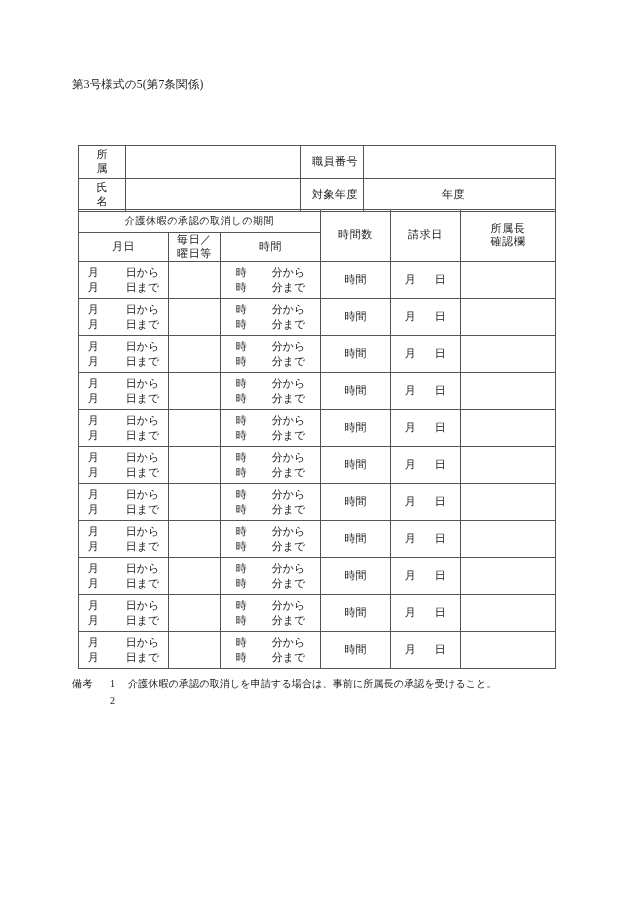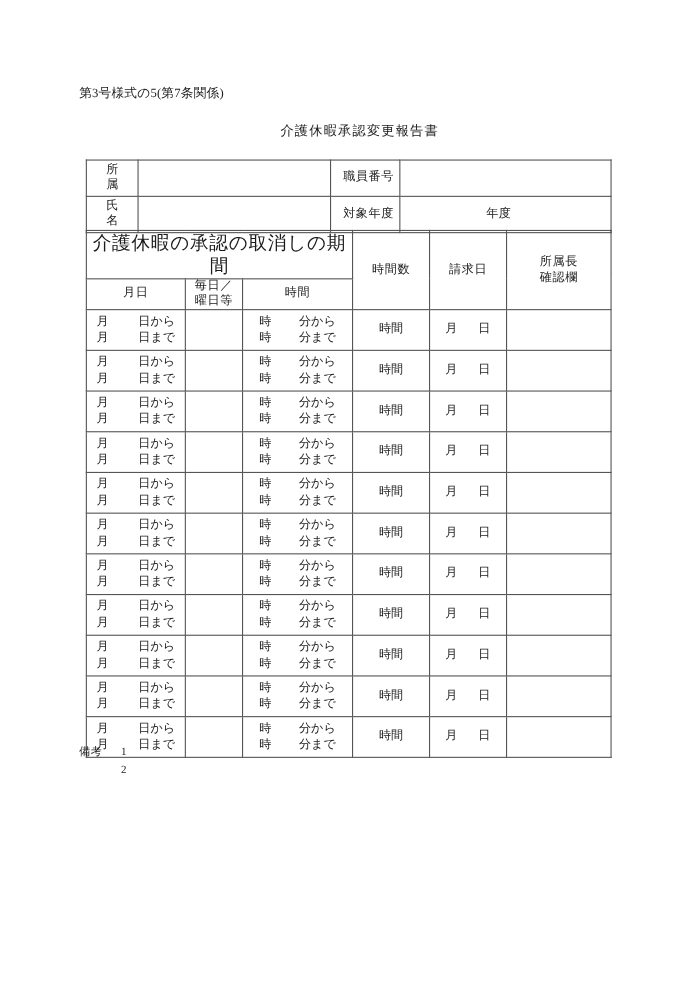--- a/index.html
+++ b/index.html
@@ -74,21 +74,21 @@
   .val-right {
     text-align: left;
     padding-right: 12px !important;
     letter-spacing: 0.5px;
   }
 
   #main-table { top: 209px; width: 477px; }
   #main-table td { }
   .hdr {
     height: 22px;
-    font-size: 17px;
+    font-size: 10px;
     letter-spacing: 0.6px;
   }
   .hdr-sub {
     height: 26px;
     font-size: 11px;
     letter-spacing: 0.6px;
   }
   .hdr-tall {
     font-size: 11px;
     letter-spacing: 0.6px;
@@ -150,21 +150,20 @@
     padding-left: 50px;
     letter-spacing: 0.15px;
   }
 </style>
 </head>
 <body>
 
 <div class="page">
 
   <div class="form-no">第3号様式の5(第7条関係)</div>
-  <div class="doc-title">介護休暇承認変更報告書</div>
 
   <table class="tbl" id="info-table">
     <colgroup>
       <col style="width:47px">
       <col style="width:175px">
       <col style="width:63px">
       <col style="width:192px">
     </colgroup>
     <tbody>
       <tr>
@@ -405,20 +404,21 @@
           <td class="row-cell"><span class="date-pair"><span class="m">月</span>日</span></td>
           <td class="row-cell"></td>
         </tr>
       </tbody>
   </table>
 
   <div class="notes">
     <div class="note-row">
       <span class="note-label">備考</span>
       <span class="note-num">1</span>
+      <span class="note-text">介護休暇の承認の取消しを申請する場合は、事前に所属長の承認を受けること。</span>
     </div>
     <div class="note-row">
       <span class="note-label"></span>
       <span class="note-num">2</span>
     </div>
   </div>
 
 </div>
 
 </body></html>

